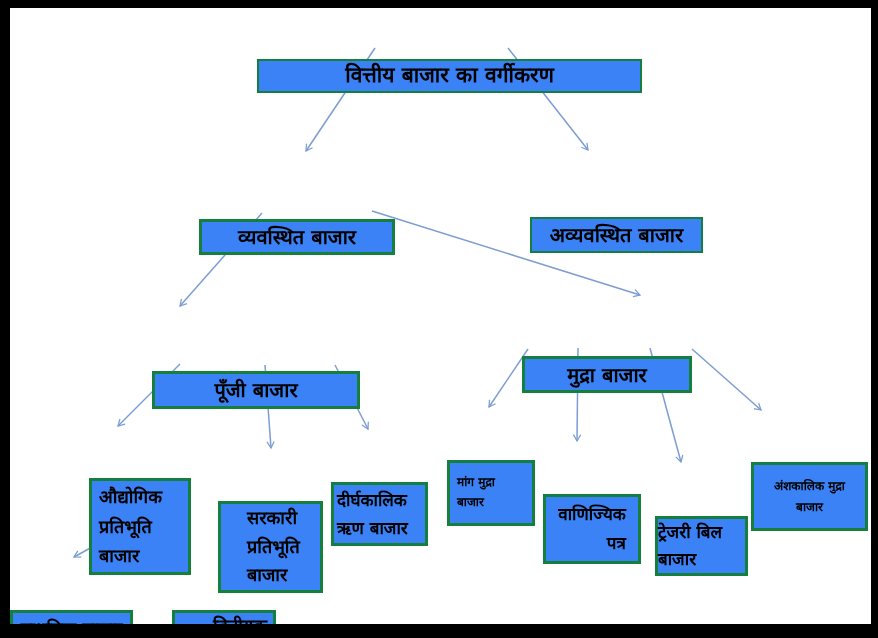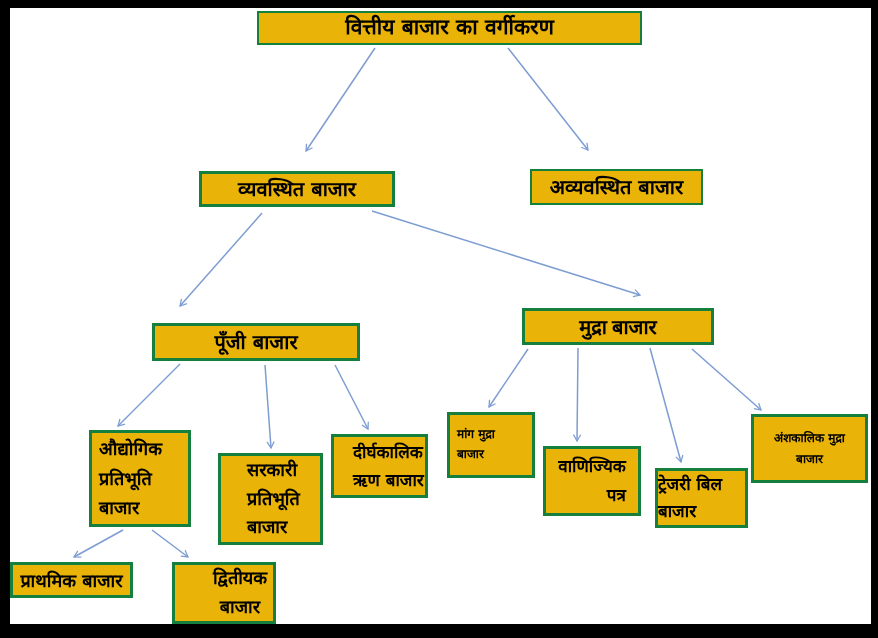--- a/index.html
+++ b/index.html
@@ -23,28 +23,29 @@
   .arrows {
     position: absolute;
     left: 0; top: 0;
     width: 878px; height: 638px;
     z-index: 1;
   }
   .box {
     position: absolute;
     box-sizing: border-box;
     border: 3px solid #15803d;
-    background: #eab308;
+    background: #3b82f6;
     color: #000;
     font-weight: bold;
     display: flex;
     align-items: center;
     white-space: pre-line;
     line-height: 1.5;
     z-index: 2;
+    margin-top: 48px;
   }
   .center { justify-content: center; text-align: center; }
   .left   { justify-content: flex-start; text-align: left; }
 </style>
 </head>
 <body>
 
 <div class="page">
 
   <svg class="arrows" viewBox="0 0 878 638" xmlns="http://www.w3.org/2000/svg">
@@ -71,31 +72,31 @@
   </svg>
 
   <div class="box center" style="left:257px; top:11px; width:385px; height:34px; font-size:21px; border-width:2px;">वित्तीय बाजार का वर्गीकरण</div>
 
   <div class="box center" style="left:199px; top:171px; width:196px; height:36px; font-size:20px;">व्यवस्थित बाजार</div>
 
   <div class="box center" style="left:530px; top:169px; width:173px; height:36px; font-size:20px; border-width:2px;">अव्यवस्थित बाजार</div>
 
   <div class="box center" style="left:152px; top:323px; width:208px; height:38px; font-size:20px;">पूँजी बाजार</div>
 
-  <div class="box center" style="left:522px; top:308px; width:192px; height:37px; font-size:20px;font-family:Liberation Serif, serif;">मुद्रा बाजार</div>
+  <div class="box center" style="left:522px; top:308px; width:170px; height:37px; font-size:20px;">मुद्रा बाजार</div>
 
   <div class="box left" style="left:89px; top:430px; width:102px; height:97px; font-size:18px; padding-left:7px; line-height:1.65;">औद्योगिक
 प्रतिभूति
 बाजार</div>
 
   <div class="box left" style="left:218px; top:453px; width:105px; height:92px; font-size:18px; padding-left:26px; line-height:1.6;">सरकारी
 प्रतिभूति
 बाजार</div>
 
-  <div class="box left" style="left:331px; top:434px; width:97px; height:64px; font-size:17px; padding-left:19px; line-height:1.65;">दीर्घकालिक
+  <div class="box left" style="left:331px; top:434px; width:97px; height:64px; font-size:17px; padding-left:3px; line-height:1.65;">दीर्घकालिक
 ऋण बाजार</div>
 
   <div class="box left" style="left:447px; top:412px; width:88px; height:66px; font-size:12px; padding-left:7px; line-height:1.65;">मांग मुद्रा
 बाजार</div>
 
   <div class="box center" style="left:543px; top:446px; width:98px; height:70px; font-size:17px; line-height:1.7;text-align:right;">वाणिज्यिक
 पत्र</div>
 
   <div class="box left" style="left:655px; top:468px; width:93px; height:60px; font-size:17px; line-height:1.6;">ट्रेजरी बिल
 बाजार</div>

